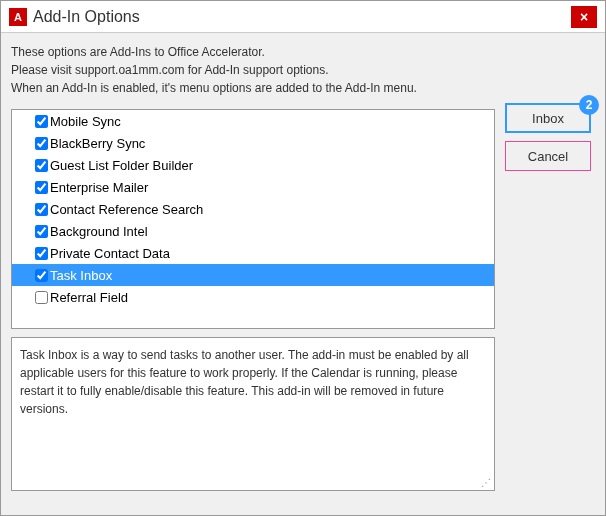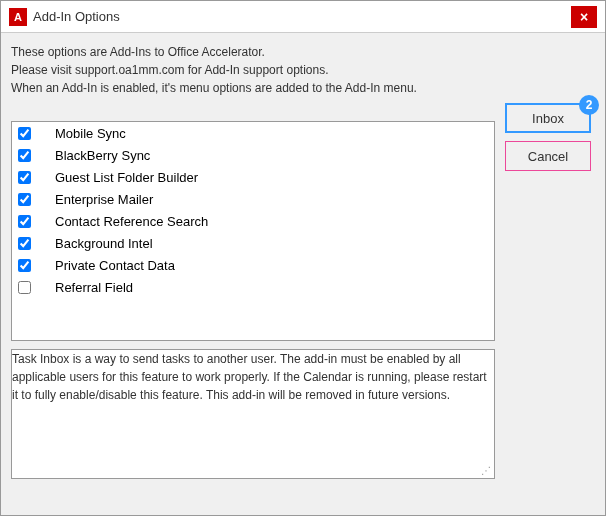--- a/index.html
+++ b/index.html
@@ -41,21 +41,21 @@
       height: 18px;
       background: #cc0000;
       display: flex;
       align-items: center;
       justify-content: center;
       color: white;
       font-weight: bold;
       font-size: 11px;
     }
     .title-text {
-      font-size: 13px;
+      font-size: 16px;
       color: #333;
       text-align: right;
     }
     .close-btn {
       width: 26px;
       height: 22px;
       background: #cc0000;
       color: white;
       border: none;
       cursor: pointer;
@@ -74,36 +74,36 @@
     .left-panel {
       flex: 1;
       display: flex;
       flex-direction: column;
       gap: 8px;
     }
     .description-text {
       font-size: 12px;
       color: #333;
       line-height: 1.5;
-      margin-bottom: 16px;
+      margin-bottom: 4px;
     }
     .list-container {
       border: 1px solid #999;
       background: white;
       flex: 1;
       overflow-y: auto;
       max-height: 220px;
       position: relative;
     }
     .list-item {
       display: flex;
       align-items: center;
-      padding: 3px 6px;
-      cursor: pointer;
-      gap: 24px;
+      padding: 3px 23px;
+      cursor: pointer;
+      gap: 2px;
       height: 22px;
     }
     .list-item.selected {
       background: #3399ff;
       color: white;
     }
     .list-item input[type="checkbox"] {
       margin: 0;
       cursor: pointer;
       width: 13px;
@@ -111,22 +111,23 @@
     }
     .list-item label {
       cursor: pointer;
       font-size: 13px;
       user-select: none;
     }
     .list-item.selected label { color: white; }
     .description-box {
       border: 1px solid #999;
       background: white;
-      height: 130px;
+      height: 154px;
       overflow-y: auto;
+      padding: 8px;
       font-size: 12px;
       color: #333;
       line-height: 1.5;
       position: relative;
     }
     .right-panel {
       display: flex;
       flex-direction: column;
       gap: 8px;
       width: 90px;
@@ -238,20 +239,24 @@
             <input type="checkbox" id="contact-reference-search" checked="" style="">
             <label for="contact-reference-search">Contact Reference Search</label>
           </div>
           <div class="list-item">
             <input type="checkbox" id="background-intel" checked="" style="">
             <label for="background-intel">Background Intel</label>
           </div>
           <div class="list-item">
             <input type="checkbox" id="private-contact-data" checked="" style="">
             <label for="private-contact-data">Private Contact Data</label>
+          </div>
+          <div class="list-item selected">
+            <input type="checkbox" id="task-inbox" checked="" style="">
+            <label for="task-inbox">Task Inbox</label>
           </div>
           <div class="list-item">
             <input type="checkbox" id="referral-field" style="">
             <label for="referral-field">Referral Field</label>
           </div>
         </div>
 
       <div class="description-box" style="position:relative;">
         <span>Task Inbox is a way to send tasks to another user. The add-in must be enabled by all applicable users for this feature to work properly. If the Calendar is running, please restart it to fully enable/disable this feature. This add-in will be removed in future versions.</span>
         <div class="resize-handle">⋰</div>

